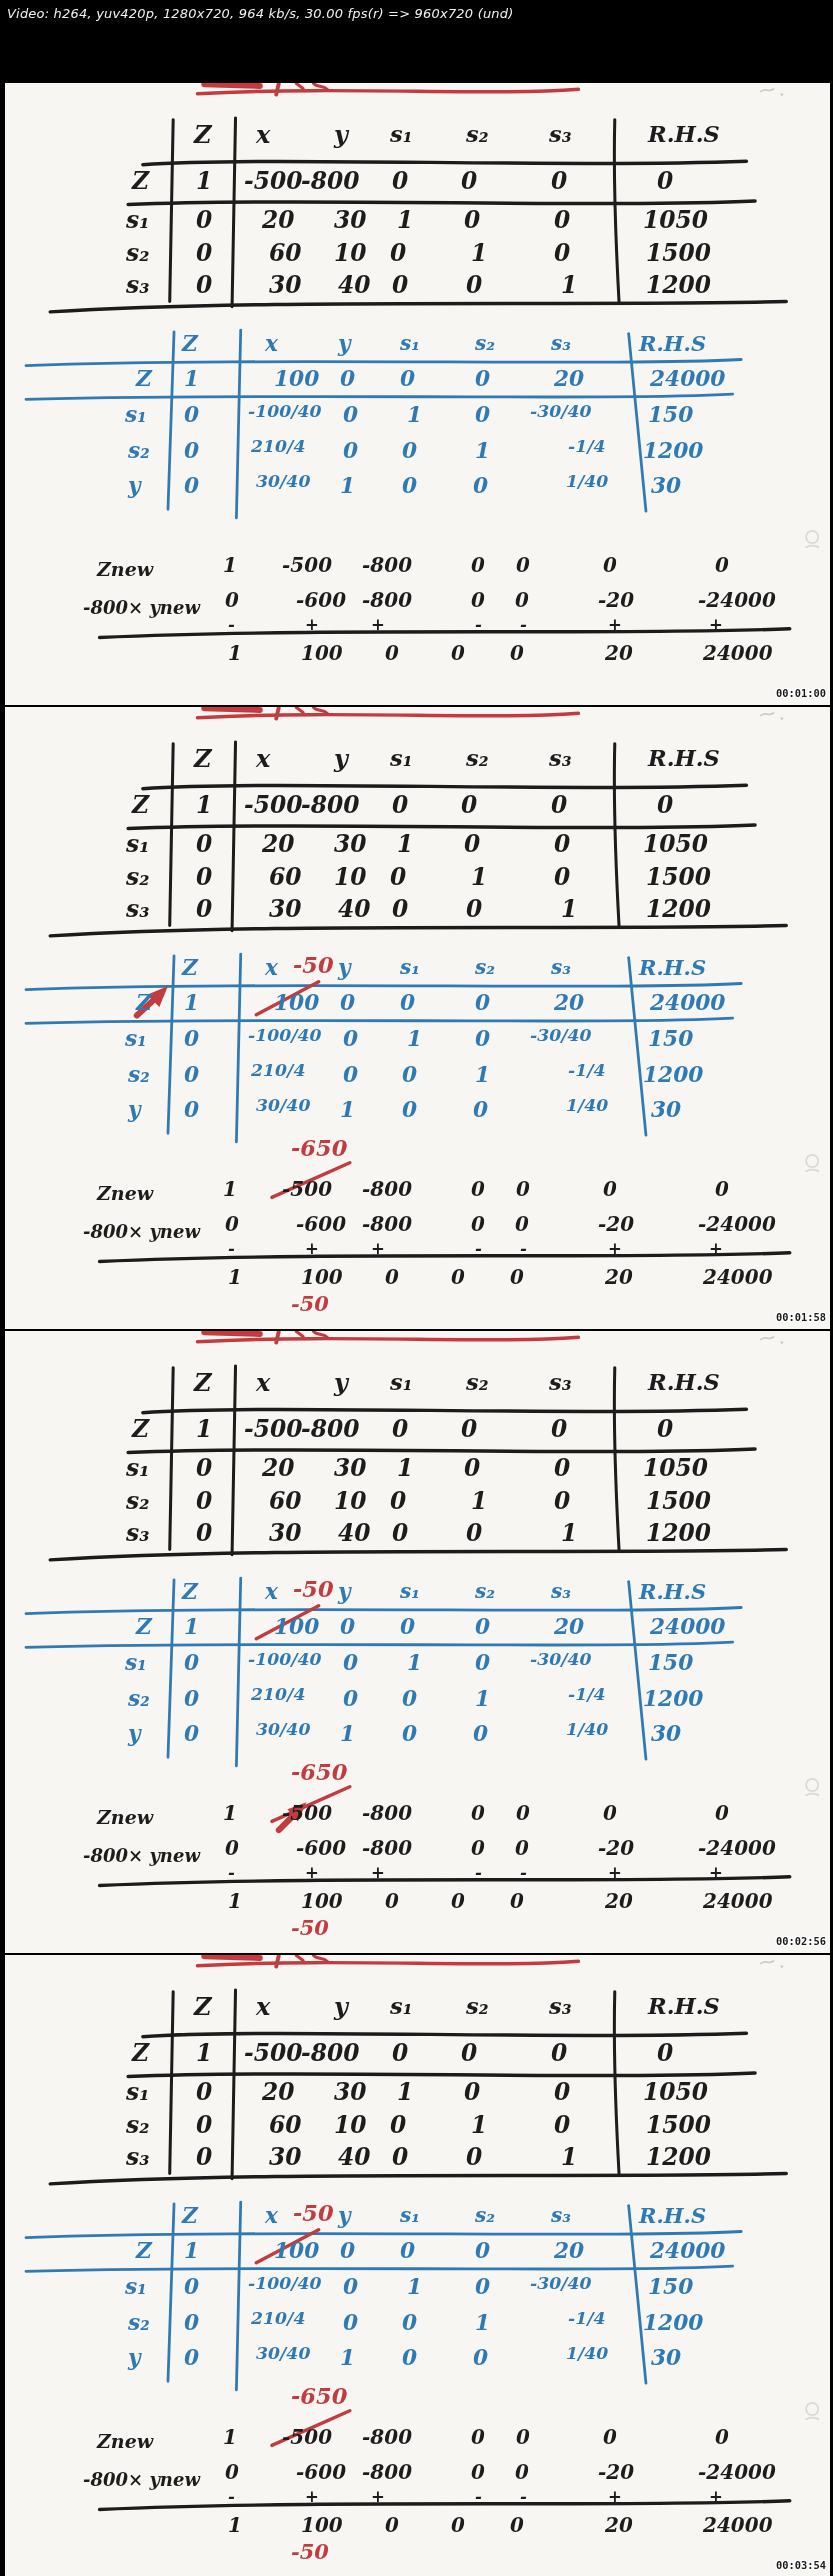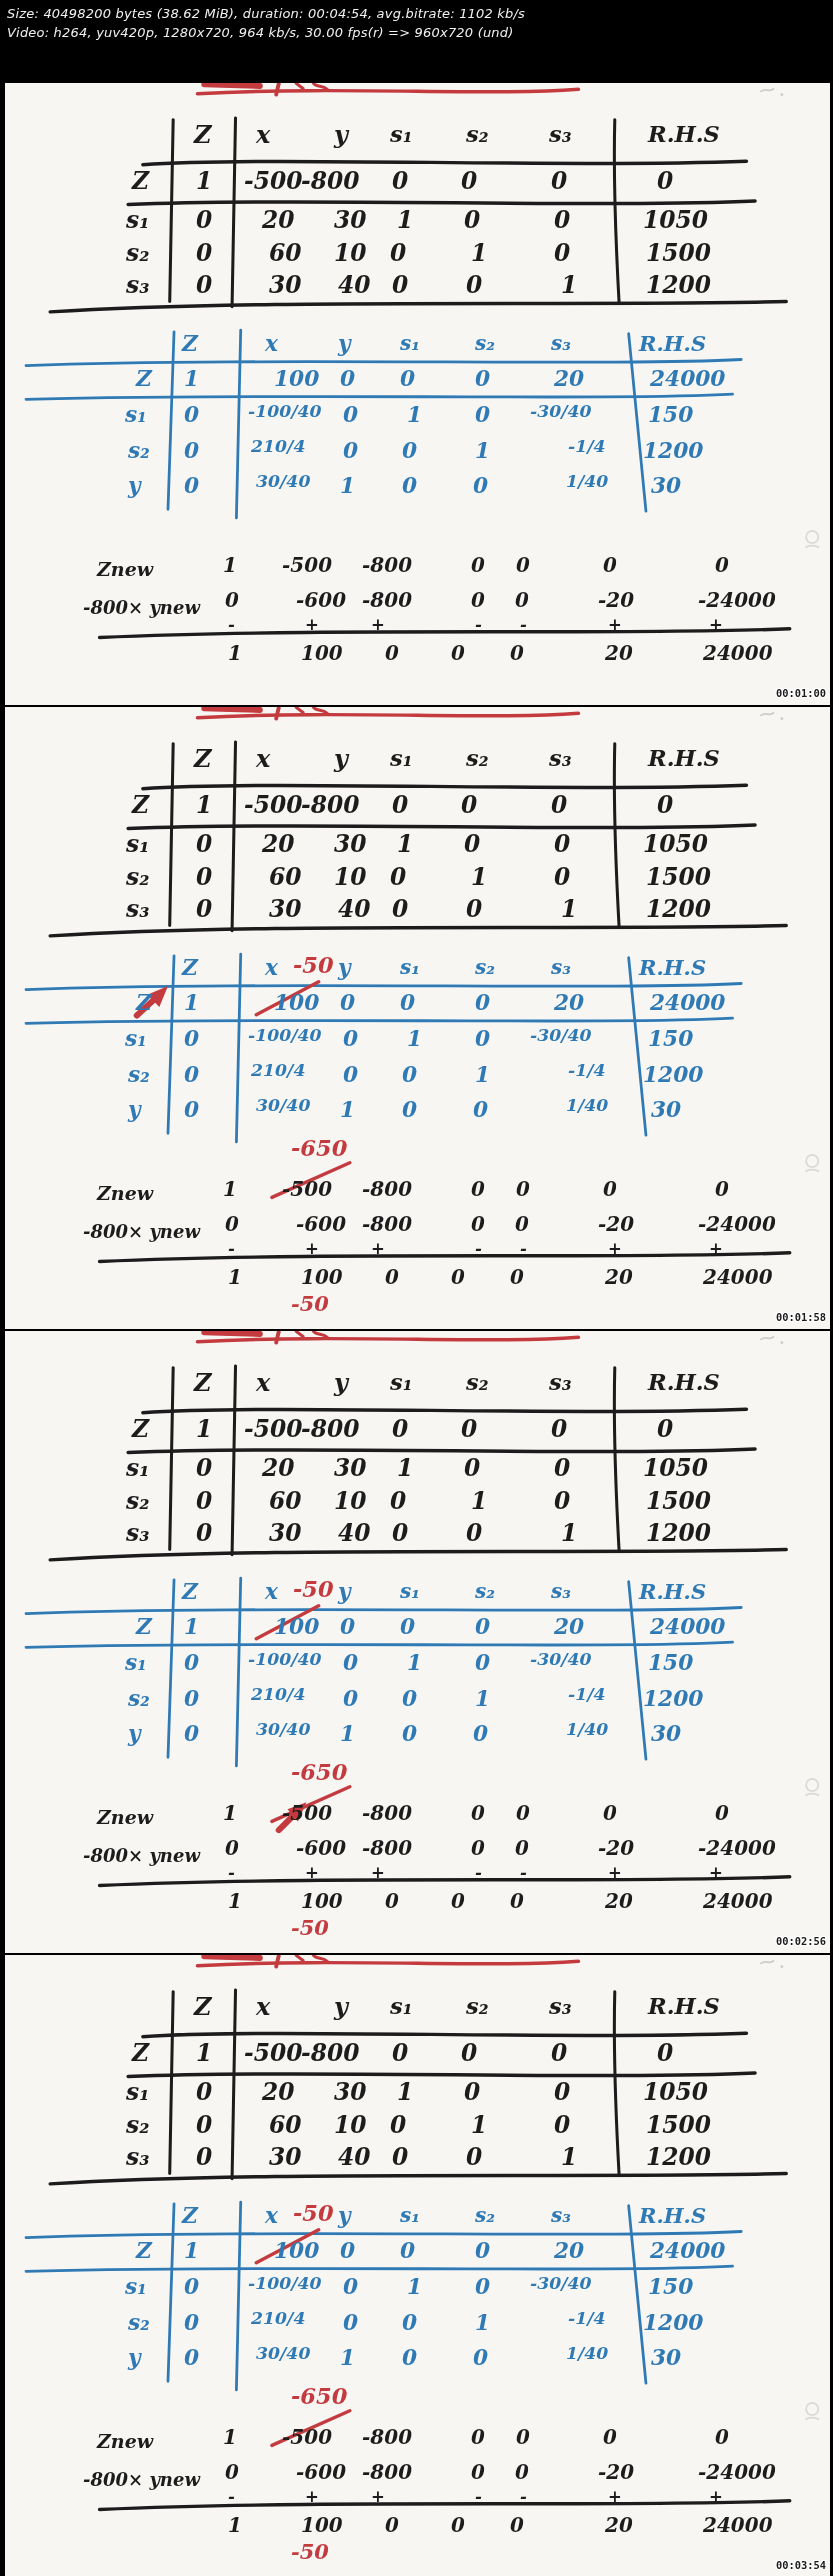--- a/index.html
+++ b/index.html
@@ -29,21 +29,20 @@
     position:absolute;right:7px;top:604px;
     font-family:"DejaVu Sans Mono",monospace;font-size:10.4px;font-weight:bold;color:#1a1a1a;
     text-shadow:-0.9px -0.9px 0 #fff,0.9px -0.9px 0 #fff,-0.9px 0.9px 0 #fff,0.9px 0.9px 0 #fff;
   }
 </style>
 </head>
 <body>
 
 <div class="sheet">
   <div class="header">
-    <div>Size: 40498200 bytes (38.62 MiB), duration: 00:04:54, avg.bitrate: 1102 kb/s</div>
     <div>Video: h264, yuv420p, 1280x720, 964 kb/s, 30.00 fps(r) =&gt; 960x720 (und)</div>
   </div>
   <div id="frames">
       <div class="frame">
         <svg class="ink" width="833" height="624" viewBox="0 0 962 720">
           <path d="M236,1 L300,3" stroke="#c43b3f" stroke-width="7" fill="none" stroke-linecap="round"></path>
           <path d="M322,0 L319,13" stroke="#c43b3f" stroke-width="4.5" fill="none" stroke-linecap="round"></path>
           <path d="M342,0 L350,6 M362,0 C366,5 372,2 378,7" stroke="#c43b3f" stroke-width="3.5" fill="none" stroke-linecap="round"></path>
           <path d="M228,12 C400,3 560,15 668,7" stroke="#c43b3f" stroke-width="4" fill="none" stroke-linecap="round"></path>
           <path d="M878,10 c6,-6 10,2 16,-4" stroke="#b9b9b9" stroke-width="2" fill="none" opacity="0.7"></path>

